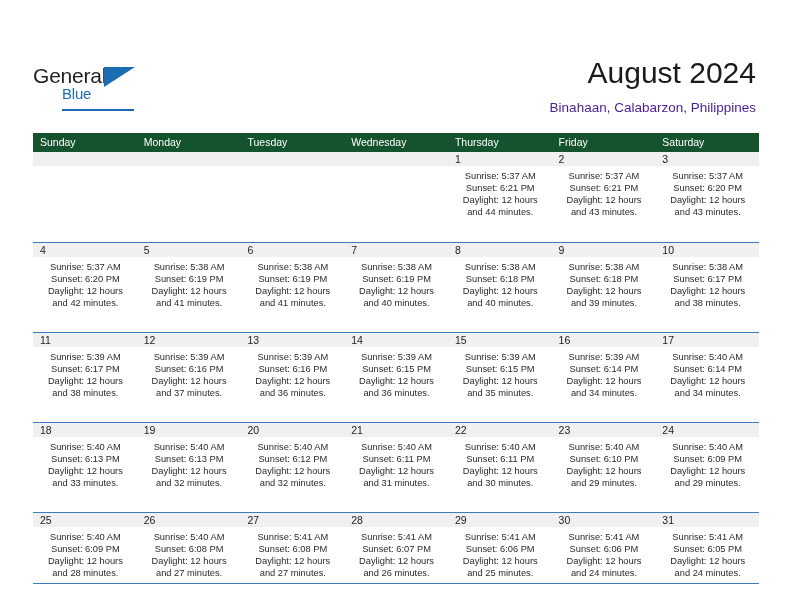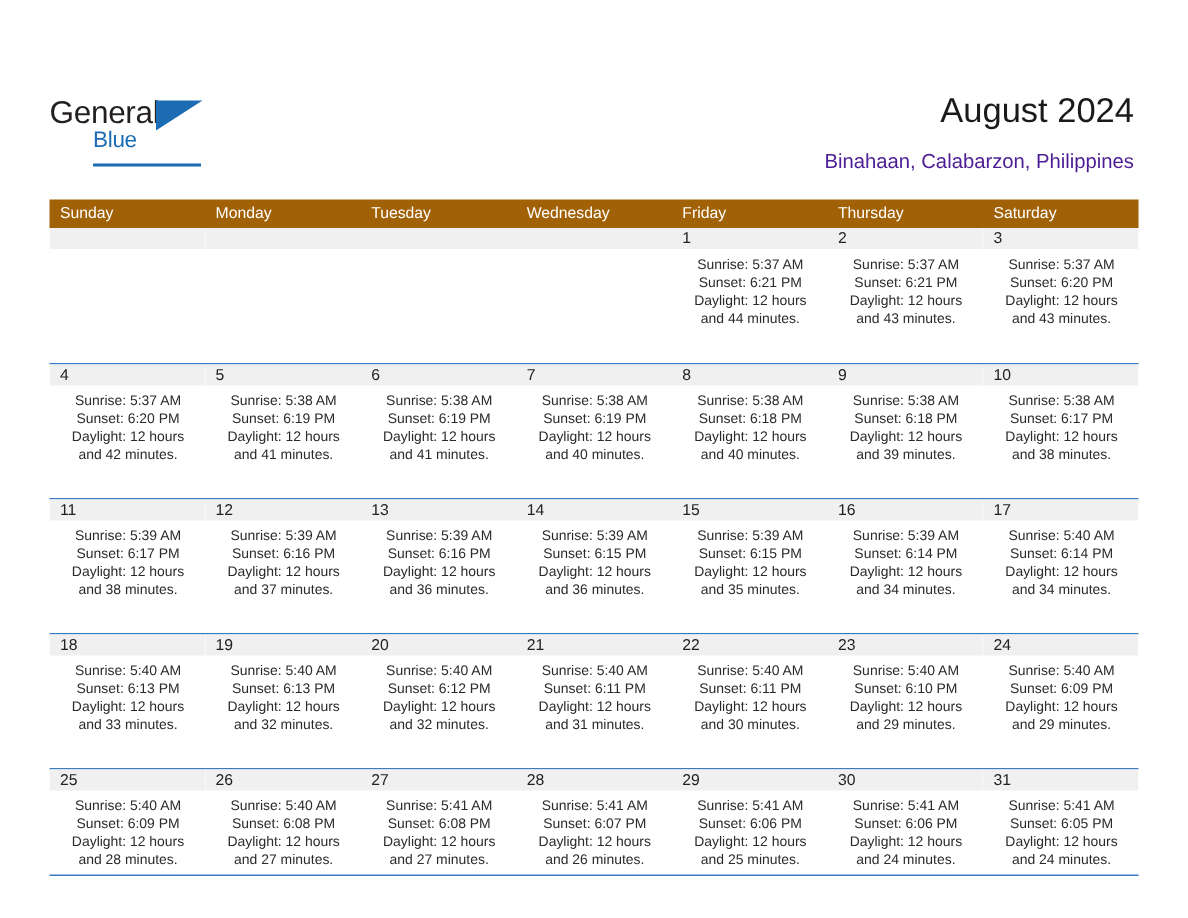--- a/index.html
+++ b/index.html
@@ -73,21 +73,21 @@
     background: #1c6cb3;
   }
 
   .title-block {
     position: absolute;
     right: 36px;
     top: 28px;
     text-align: right;
   }
   .cal-title {
-    font-size: 23px;
+    font-size: 30px;
     font-weight: normal;
     color: #1a1a1a;
     line-height: 34px;
     white-space: nowrap;
   }
   .cal-subtitle {
     font-size: 13.5px;
     color: #4c1d95;
     line-height: 18px;
     margin-top: 9px;
@@ -96,21 +96,21 @@
 
   
   .calendar {
     position: absolute;
     left: 33px;
     top: 105px;
     width: 726px;
   }
   .dow-row {
     display: flex;
-    background: #a16207;
+    background: #14532d;
     height: 19px;
   }
   .dow {
     flex: 1 1 0;
     color: #ffffff;
     font-size: 10.5px;
     line-height: 19px;
     padding-left: 7px;
     box-sizing: border-box;
     white-space: nowrap;
@@ -178,22 +178,22 @@
     </div>
 
   </div>
 
   <div class="calendar">
     <div class="dow-row" id="dow-row">
         <div class="dow">Sunday</div>
         <div class="dow">Monday</div>
         <div class="dow">Tuesday</div>
         <div class="dow">Wednesday</div>
+        <div class="dow">Thursday</div>
         <div class="dow">Friday</div>
-        <div class="dow">Thursday</div>
         <div class="dow">Saturday</div>
       </div>
     <div id="weeks-container">
         <div class="week first">
           <div class="cell">
             <div class="cell-head empty"></div>
             <div class="cell-body"></div>
           </div>
           <div class="cell">
             <div class="cell-head empty"></div>

